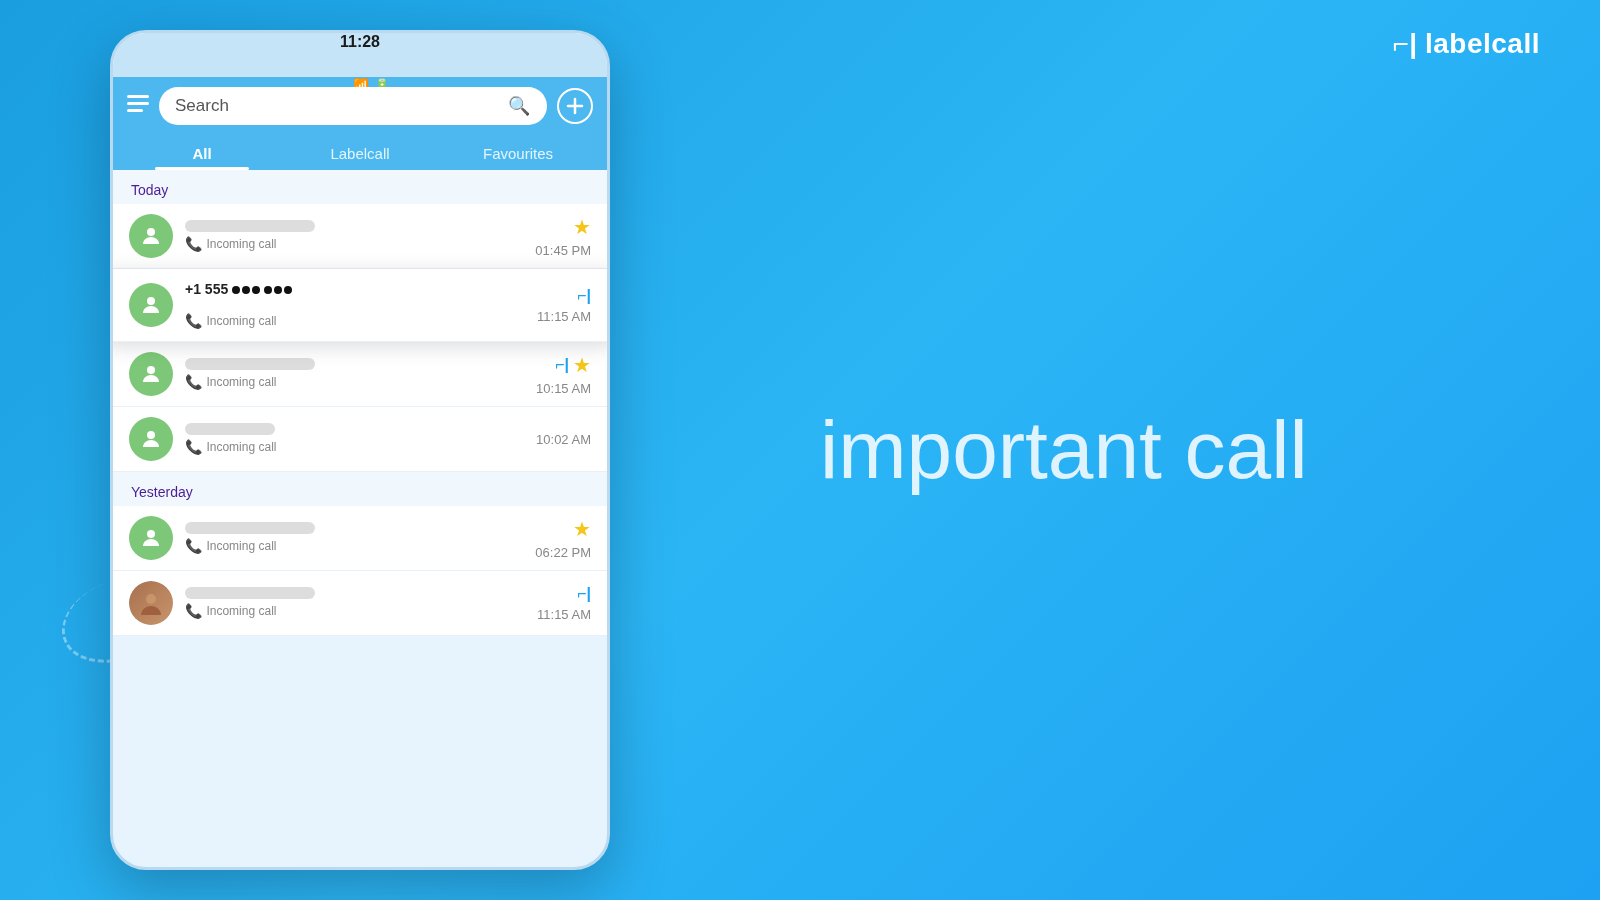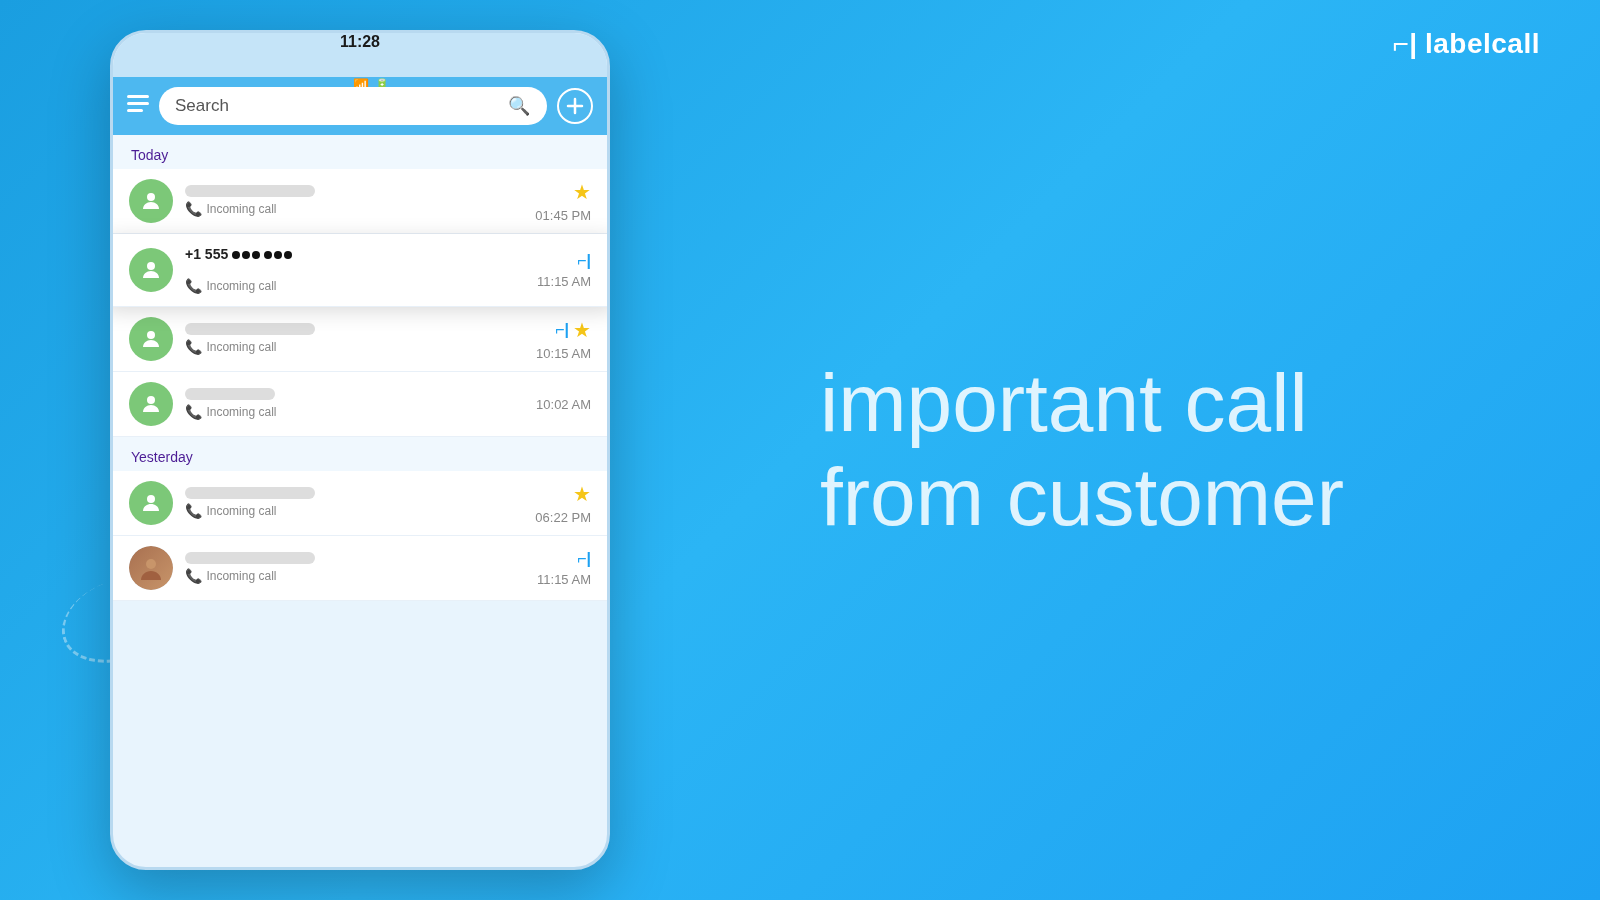--- a/index.html
+++ b/index.html
@@ -331,21 +331,20 @@
 <div class="bg"></div>
 <div class="deco-curve"></div>
 
 <div class="logo-area">
   <span class="logo-icon">⌐|</span>
   <span class="logo-text">labelcall</span>
 </div>
 
 <div class="right-text">
   <div class="sub-text">important call</div>
-  <div class="sub-text">from customer</div>
 </div>
 
 <div class="phone-wrapper">
   <div class="phone-frame">
 
     <div class="status-bar">
       <span class="status-time">11:28</span>
       <div class="status-icons">
         <span style="font-size:11px;font-weight:700;margin-top:45px;">LTE<br>4G</span>
         <span>📶</span>
@@ -366,20 +365,31 @@
         <span class="search-icon-btn">🔍</span>
       </div>
       <div class="add-circle-btn">
         <svg width="20" height="20" viewBox="0 0 20 20">
           <line x1="10" y1="3" x2="10" y2="17" stroke="white" stroke-width="2.5" stroke-linecap="round"></line>
           <line x1="3" y1="10" x2="17" y2="10" stroke="white" stroke-width="2.5" stroke-linecap="round"></line>
         </svg>
       </div>
     </div>
 
+    <div class="tabs-bar">
+      <div class="tab active">
+        <span>All</span>
+      </div>
+      <div class="tab">
+        <span>Labelcall</span>
+      </div>
+      <div class="tab">
+        <span>Favourites</span>
+      </div>
+    </div>
 
     <div class="call-list">
 
       <div class="section-label">Today</div>
 
       <div class="call-item">
         <div class="avatar">
           <svg width="24" height="24" viewBox="0 0 24 24" fill="white">
               <circle cx="12" cy="8" r="4"></circle>
               <path d="M4 20c0-4 3.6-7 8-7s8 3 8 7"></path>

